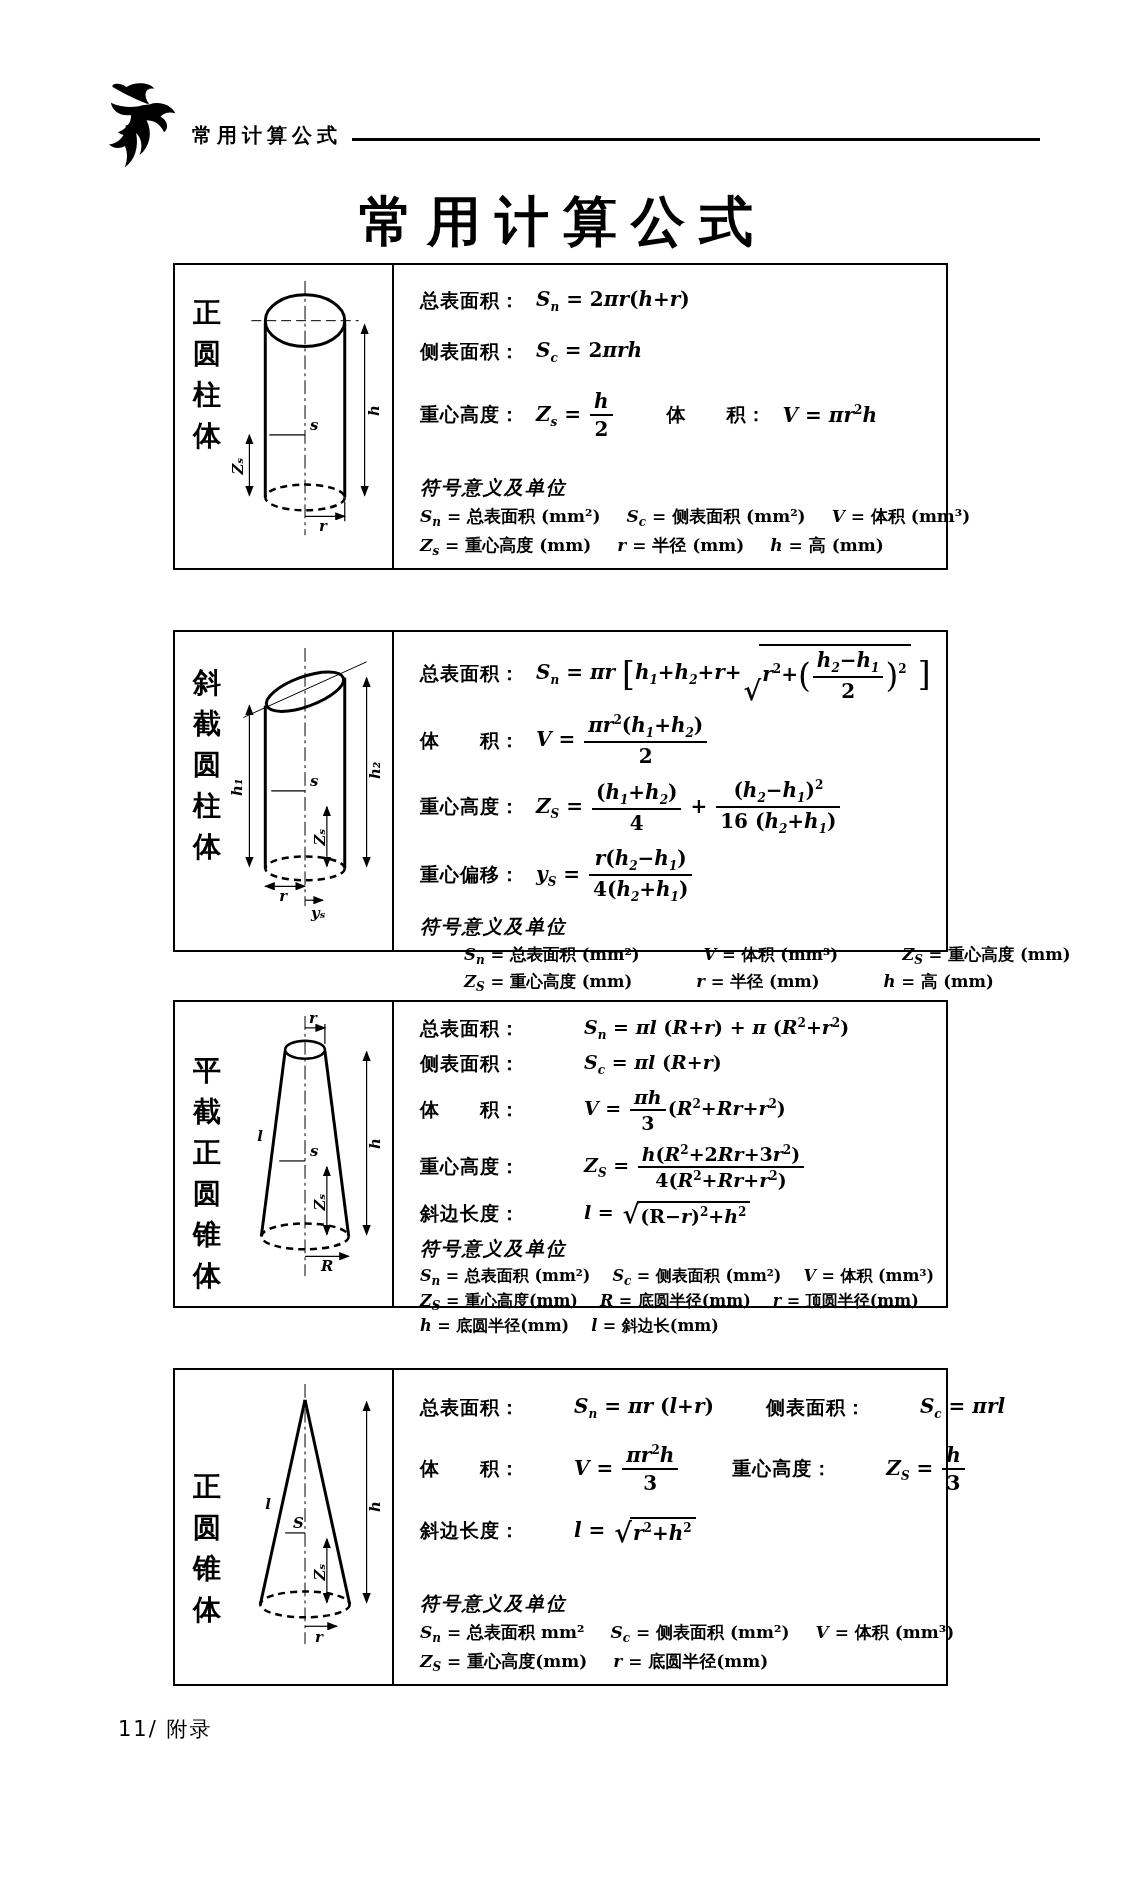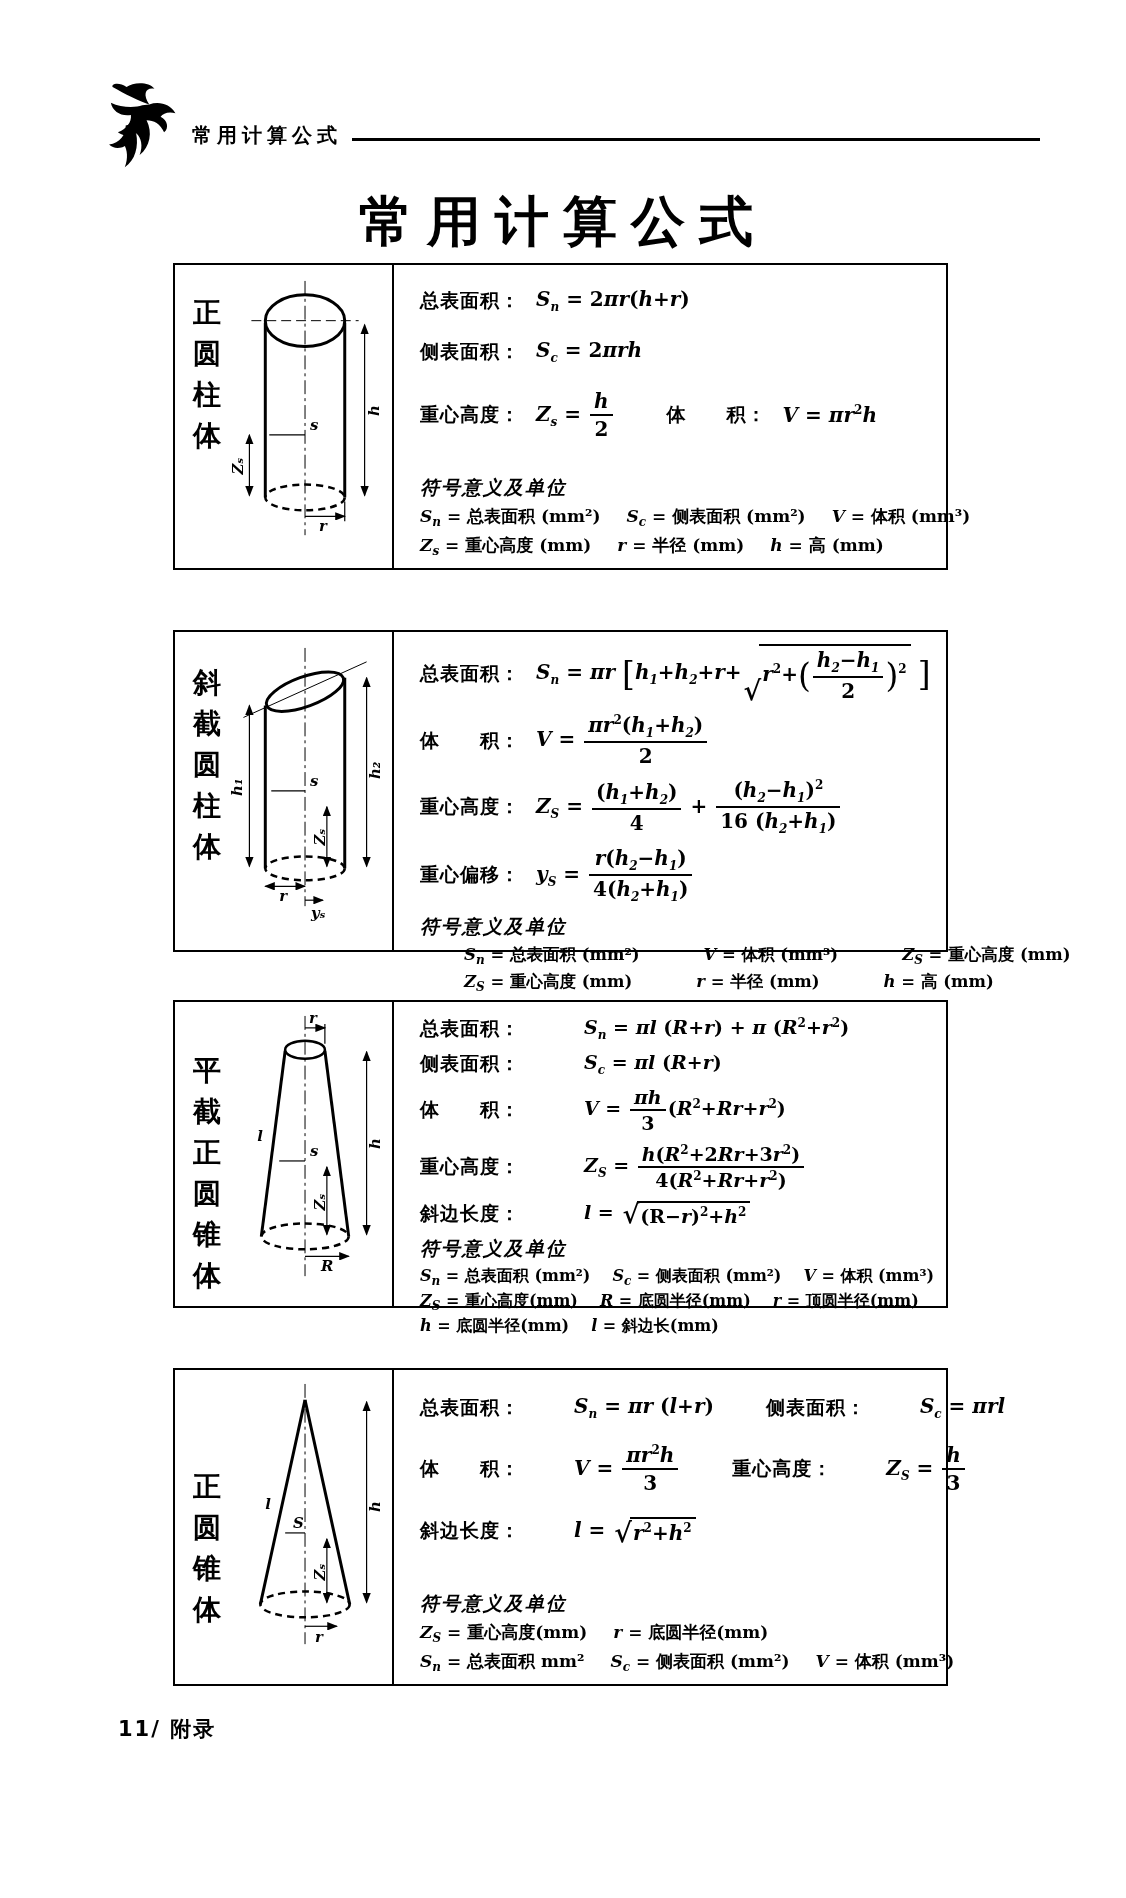--- a/index.html
+++ b/index.html
@@ -6,21 +6,21 @@
   body{width:1126px;height:1898px;position:relative;font-family:"DejaVu Sans",sans-serif;color:#000;}
 
   
   .hdr-logo{position:absolute;left:100px;top:80px;width:88px;height:96px;}
   .hdr-label{position:absolute;left:192px;top:122px;font-size:20px;font-weight:bold;letter-spacing:5px;}
   .hdr-rule{position:absolute;left:352px;top:138px;width:688px;height:3px;background:#000;}
 
   .page-title{position:absolute;left:0;top:186px;width:1126px;text-align:center;
     font-size:54px;font-weight:bold;letter-spacing:14px;}
 
-  .footer{position:absolute;left:118px;top:1715px;font-size:21px;font-weight:bold;letter-spacing:2px;}
+  .footer{position:absolute;left:118px;top:1715px;font-size:21px;font-weight:normal;letter-spacing:2px;}
 
   
   .box{position:absolute;left:173px;width:775px;border:2px solid #000;box-sizing:border-box;}
   .box .divider{position:absolute;left:217px;top:0;bottom:0;width:2px;background:#000;}
   .vlabel{position:absolute;left:14px;width:36px;text-align:center;font-size:28px;font-weight:bold;line-height:41px;}
   .diagram{position:absolute;left:52px;top:8px;width:163px;height:288px;}
 
   .fpane{position:absolute;left:219px;right:0;top:0;bottom:0;display:flex;flex-direction:column;
     padding:32px 14px 10px 26px;box-sizing:border-box;}
   .frow{display:flex;align-items:center;margin-bottom:18px;}
@@ -317,20 +317,20 @@
           <span class="flabel">斜边长度：</span>
           <span class="fx"><span class="fv">l</span><span class="fro"> = </span><span class="sqrt">
               <span class="rad">√</span>
               <span class="radi"><span class="fv">r</span><sup class="fsup">2</sup><span class="fro">+</span><span class="fv">h</span><sup class="fsup">2</sup></span>
             </span></span>
         </div>
       </div>
     <div class="legend">
       <div class="legend-title">符号意义及单位</div>
       <div>
+          <div class="lline"><span class="litem"><span class="fv">S</span><sub class="fsub">n</sub><span class="fro"> = 总表面积 mm²</span></span><span class="litem"><span class="fv">S</span><sub class="fsub">c</sub><span class="fro"> = 侧表面积 (mm²)</span></span><span class="litem"><span class="fv">V</span><span class="fro"> = 体积 (mm³)</span></span></div>
           <div class="lline"><span class="litem"><span class="fv">Z</span><sub class="fsub">S</sub><span class="fro"> = 重心高度(mm)</span></span><span class="litem"><span class="fv">r</span><span class="fro"> = 底圆半径(mm)</span></span></div>
-          <div class="lline"><span class="litem"><span class="fv">S</span><sub class="fsub">n</sub><span class="fro"> = 总表面积 mm²</span></span><span class="litem"><span class="fv">S</span><sub class="fsub">c</sub><span class="fro"> = 侧表面积 (mm²)</span></span><span class="litem"><span class="fv">V</span><span class="fro"> = 体积 (mm³)</span></span></div>
         </div>
     </div>
   </div>
 </div>
 
 <div class="footer">11/ 附录</div>
 
 </body></html>

